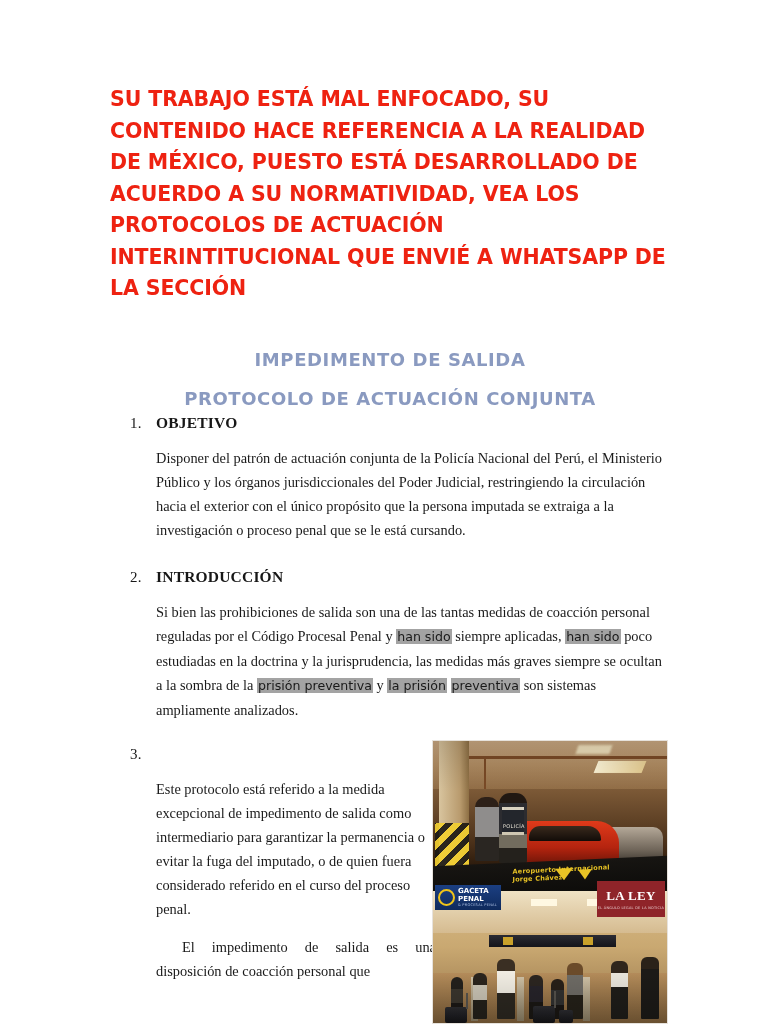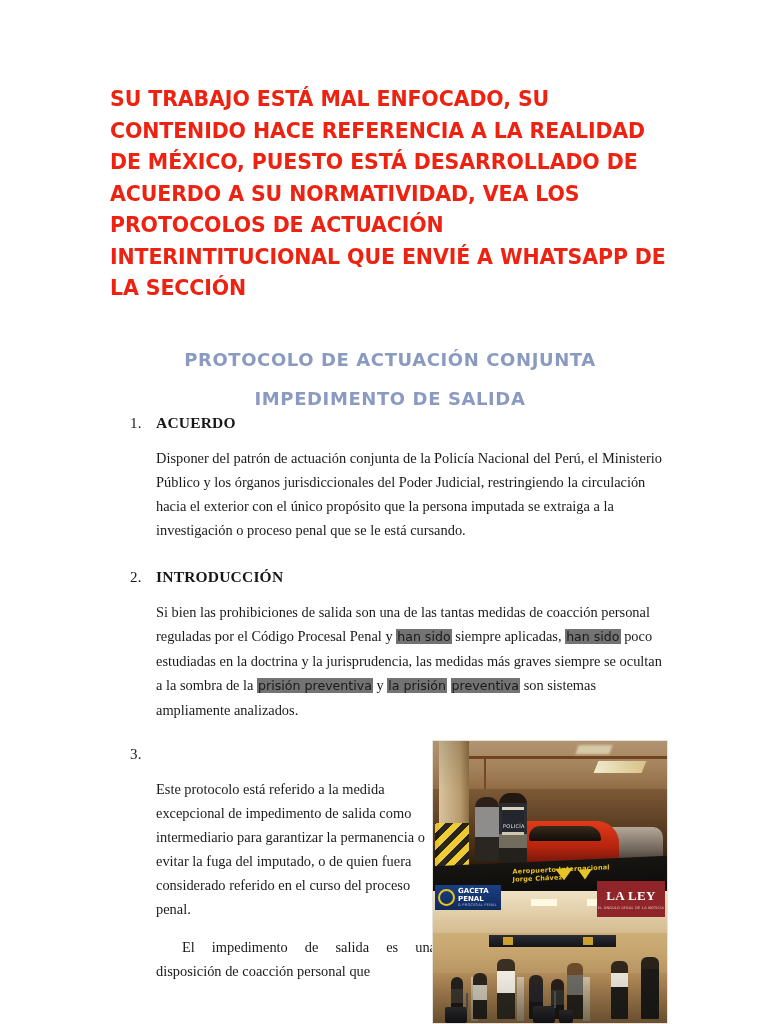--- a/index.html
+++ b/index.html
@@ -97,21 +97,21 @@
   }
   .para.justified {
     text-align: justify;
     text-indent: 26px;
   }
   .para.narrow {
     width: 280px;
   }
 
   .hl {
-    background: #737373;
+    background: #a3a3a3;
     font-family: "DejaVu Sans", sans-serif;
     font-size: 12.6px;
     padding: 0 1px;
   }
 
   .spacer-1 { height: 26px; }
   .spacer-2 { height: 24px; }
 
   
   .photo {
@@ -346,30 +346,30 @@
   }
 </style>
 </head>
 <body>
 
 <div class="page">
 
   <div class="red-heading">SU TRABAJO ESTÁ MAL ENFOCADO, SU CONTENIDO HACE REFERENCIA A LA REALIDAD DE MÉXICO, PUESTO ESTÁ DESARROLLADO DE ACUERDO A SU NORMATIVIDAD, VEA LOS PROTOCOLOS DE ACTUACIÓN INTERINTITUCIONAL QUE ENVIÉ A WHATSAPP DE LA SECCIÓN</div>
 
   <div class="subtitle-block">
+    <div class="subtitle">IMPEDIMENTO DE SALIDA</div>
     <div class="subtitle">PROTOCOLO DE ACTUACIÓN CONJUNTA</div>
-    <div class="subtitle">IMPEDIMENTO DE SALIDA</div>
   </div>
 
   <div class="content">
 
     <div class="section">
       <div class="sec-head">
         <span class="sec-num">1.</span>
-        <span class="sec-title">ACUERDO</span>
+        <span class="sec-title">OBJETIVO</span>
       </div>
       <p class="para">Disponer del patrón de actuación conjunta de la Policía Nacional del Perú, el Ministerio Público y los órganos jurisdiccionales del Poder Judicial, restringiendo la circulación hacia el exterior con el único propósito que la persona imputada se extraiga a la investigación o proceso penal que se le está cursando.</p>
     </div>
 
     <div class="spacer-1"></div>
 
     <div class="section">
       <div class="sec-head">
         <span class="sec-num">2.</span>
         <span class="sec-title">INTRODUCCIÓN</span>

